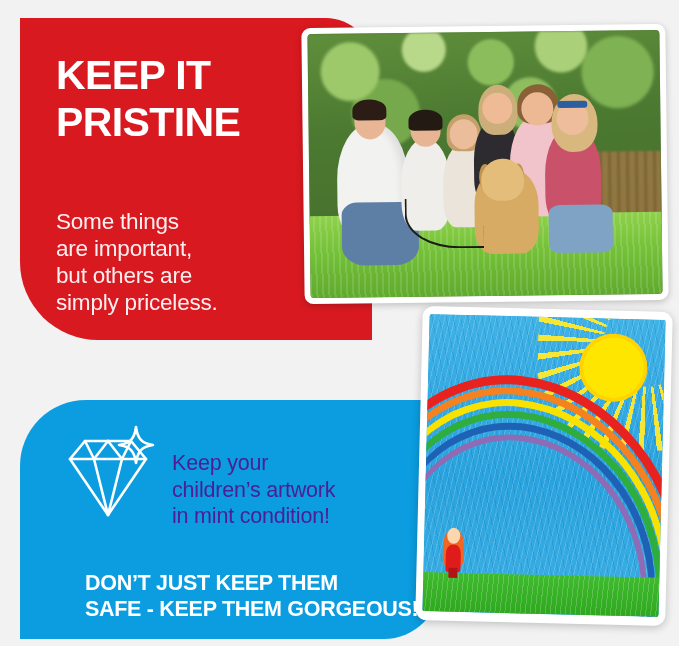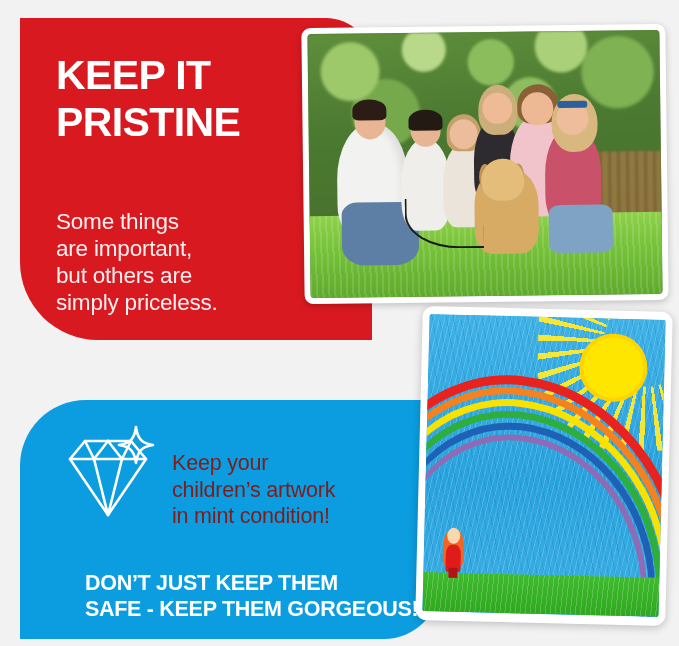--- a/index.html
+++ b/index.html
@@ -163,21 +163,21 @@
     width: 112px;
     height: 112px;
     z-index: 6;
   }
   .gem-icon svg { display: block; width: 100%; height: 100%; }
   .blue-copy {
     position: absolute;
     left: 172px;
     top: 448px;
     width: 232px;
-    color: #7f1d1d;
+    color: #4c1d95;
     font-size: 21.5px;
     line-height: 26.5px;
     letter-spacing: -0.2px;
     z-index: 6;
     white-space: pre-line;
   }
   .blue-bold {
     position: absolute;
     left: 52px;
     top: 568px;

